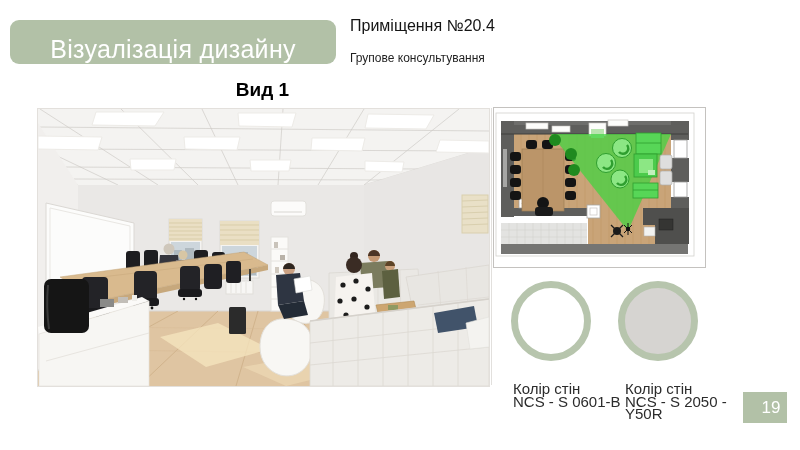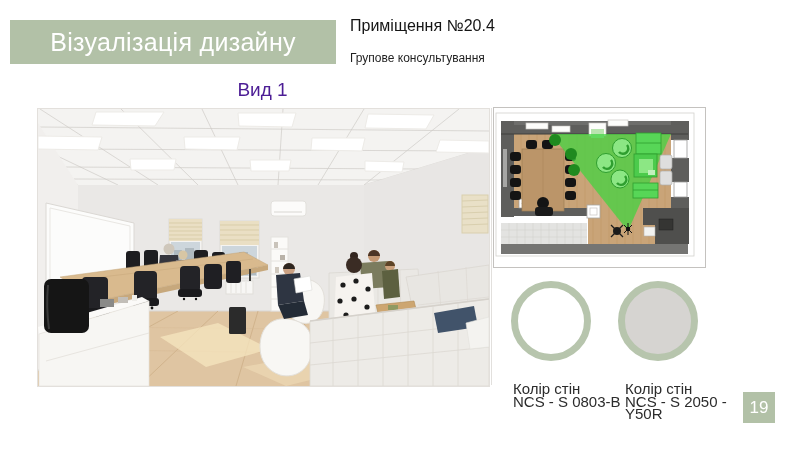--- a/index.html
+++ b/index.html
@@ -3,26 +3,26 @@
 <meta charset="utf-8">
 <style>
   html,body{margin:0;padding:0;}
   body{
     width:800px;height:450px;background:#ffffff;overflow:hidden;position:relative;
     font-family:"Liberation Sans",sans-serif;
   }
   .slide{position:absolute;left:0;top:0;width:800px;height:450px;background:#fff;}
   .banner{
     position:absolute;left:10px;top:20px;width:326px;height:44px;
-    display:flex;align-items:center;justify-content:center;
-    color:#ffffff;font-size:25px;font-weight:500;letter-spacing:.3px;white-space:nowrap;
+    display:flex;align-items:flex-end;justify-content:center;
+    color:#ffffff;font-size:25px;font-weight:500;letter-spacing:.3px;white-space:nowrap;border-radius:9px;
   }
   .room-title{position:absolute;left:350px;top:17px;margin:0;font-size:16px;font-weight:500;color:#151515;white-space:nowrap;}
   .room-subtitle{position:absolute;left:350px;top:51px;font-size:12px;font-weight:400;color:#1f1f1f;white-space:nowrap;}
-  .view-label{position:absolute;left:37px;top:79px;width:451px;text-align:center;font-size:19px;font-weight:400;color:#4c1d95;}
+  .view-label{position:absolute;left:37px;top:79px;width:451px;text-align:center;font-size:19px;font-weight:700;color:#000000;}
   .render{position:absolute;left:37px;top:108px;width:451px;height:277px;border:1px solid #e3e0dc;box-sizing:content-box;background:#f6f5f3;}
   .render svg{display:block;}
   .divider{position:absolute;left:491px;top:108px;width:1px;height:277px;background:#e2e0dd;}
   .plan{position:absolute;left:493px;top:107px;width:213px;height:161px;}
   .plan svg{display:block;}
   .swatch{position:absolute;width:120px;}
   #swatch1{left:511px;top:281px;}
   #swatch2{left:618px;top:281px;}
   .swatch-circle{width:80px;height:80px;border-radius:50%;border:7px solid #b7c5ad;box-sizing:border-box;background:#fff;}
   .swatch-text{margin-top:22px;font-size:15px;line-height:12.5px;color:#2c2c2c;font-weight:500;}
@@ -482,25 +482,25 @@
           <line x1="139" y1="118" x2="131" y2="126"></line>
           <line x1="135" y1="116" x2="135" y2="128"></line>
       </g>
     </svg>
   </div>
 
   <div class="swatch" id="swatch1">
     <div class="swatch-circle" style="background-color: rgb(255, 255, 255); border-color: rgb(183, 197, 173);"></div>
     <div class="swatch-text">
       <div>Колір стін</div>
-      <div>NCS - S 0803-B</div>
+      <div>NCS - S 0601-B</div>
     </div>
   </div>
   <div class="swatch" id="swatch2">
     <div class="swatch-circle" style="background-color: rgb(214, 212, 209); border-color: rgb(183, 197, 173);"></div>
     <div class="swatch-text">
       <div>Колір стін</div>
       <div>NCS - S 2050 - Y50R</div>
     </div>
   </div>
 
-  <div class="page-num" style="background-color: rgb(178, 193, 167);">19</div>
+  <div class="page-num" style="background-color: rgb(178, 193, 167); padding-left: 12px;">19</div>
 </div>
 
 </body></html>

